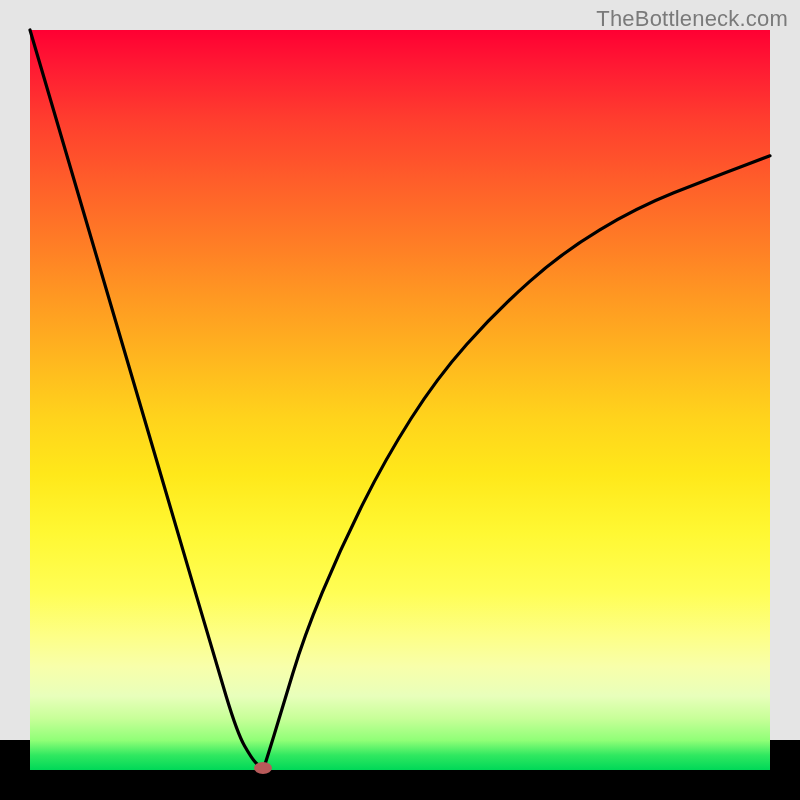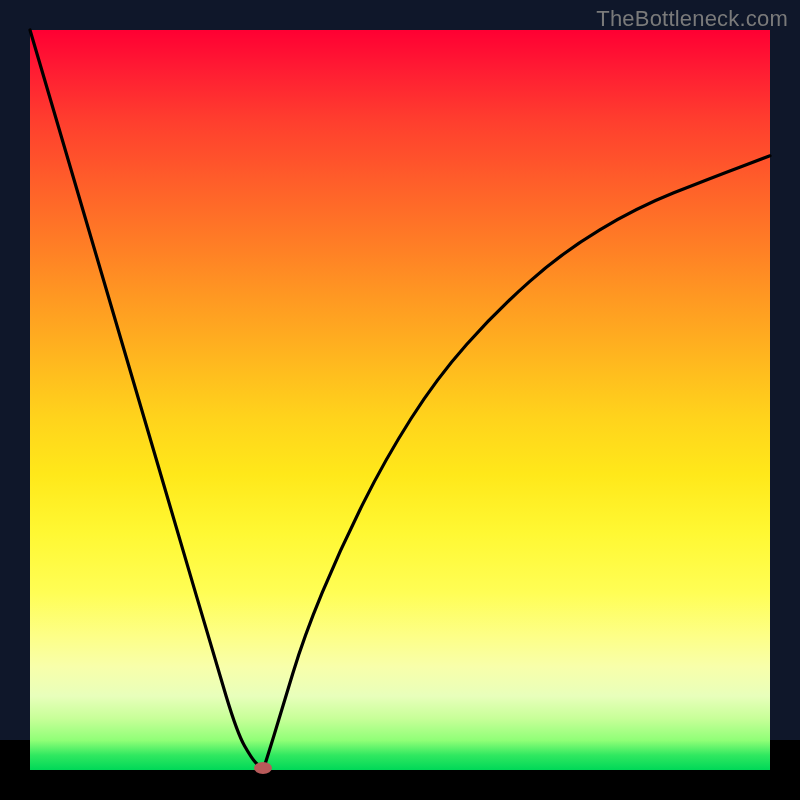--- a/index.html
+++ b/index.html
@@ -8,21 +8,21 @@
     width: 800px;
     height: 800px;
     background: #000;
     overflow: hidden;
     font-family: Arial, Helvetica, sans-serif;
   }
   .frame {
     position: relative;
     width: 800px;
     height: 740px;
-    background: #0f172a;
+    background: #e5e5e5;
   }
   .plot-area {
     position: absolute;
     left: 30px;
     top: 30px;
     width: 740px;
     height: 740px;
     
     background: linear-gradient(to bottom,
       #ff0033 0%,

